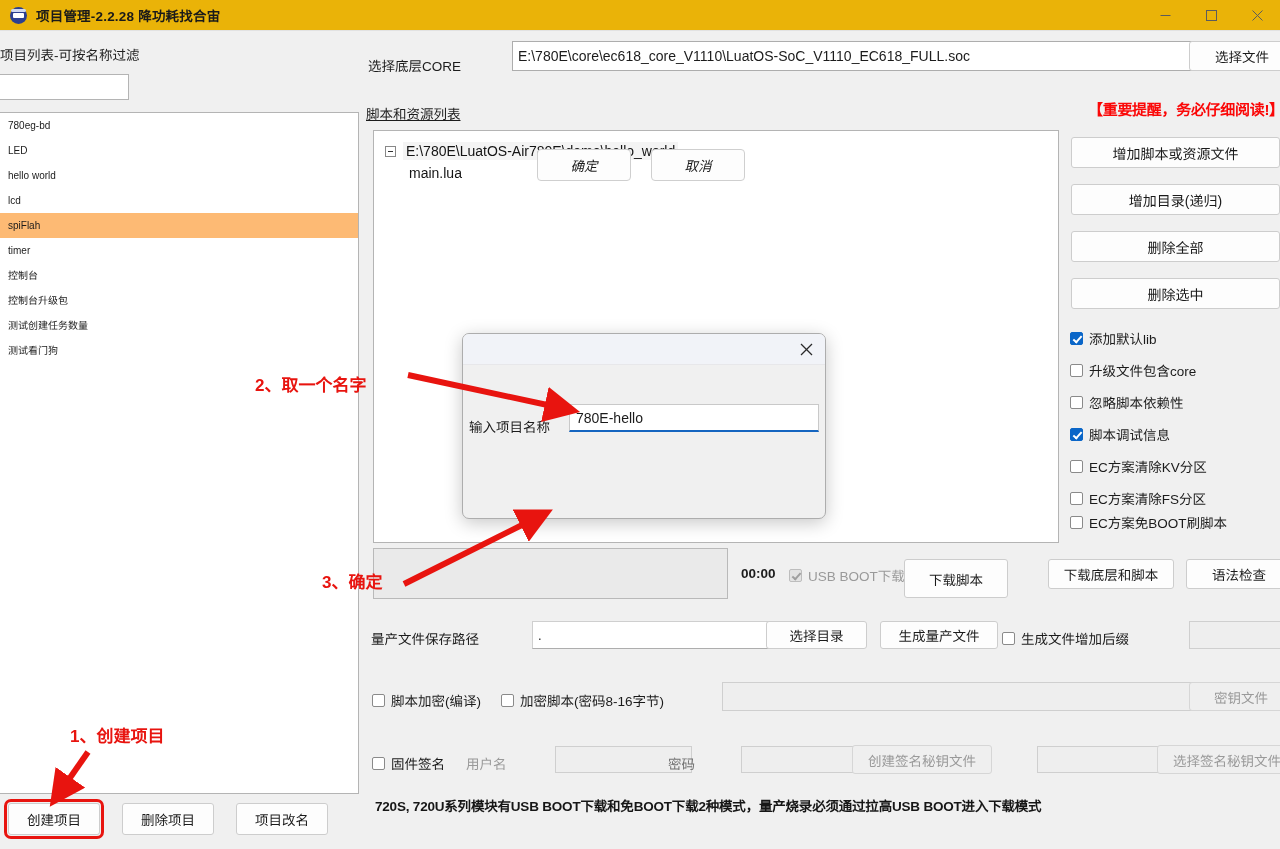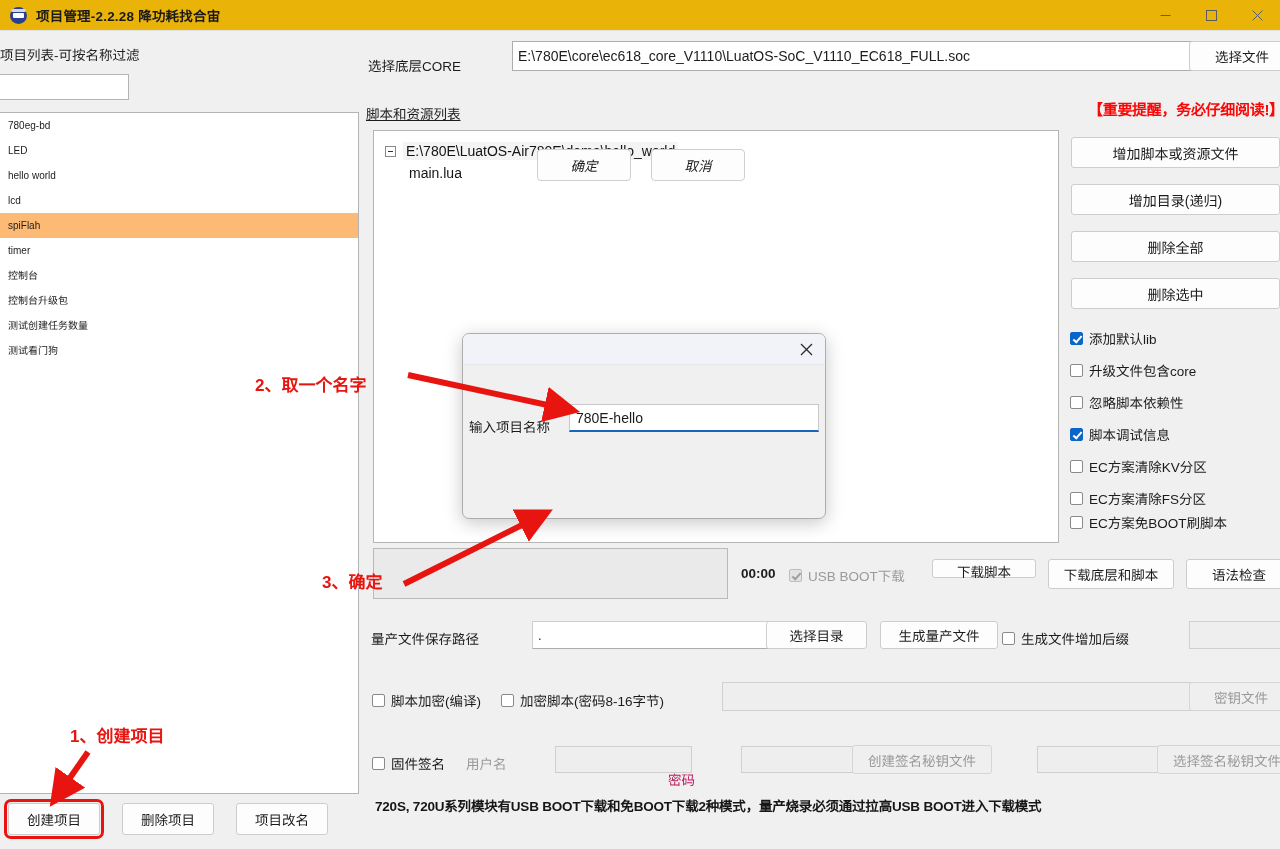--- a/index.html
+++ b/index.html
@@ -181,21 +181,21 @@
   .log-panel {
     position: absolute; left: 373px; top: 548px;
     width: 355px; height: 51px;
     background: #eaeaea; border: 1px solid #b9b9b9;
   }
   .timer-text {
     position: absolute; left: 741px; top: 566px;
     font-size: 13.5px; color: #1b1b1b; font-weight: bold;
   }
   .usb-chk { left: 789px; top: 565px; }
-  .btn-dl-script { position: absolute; left: 932px; top: 559px; width: 104px; height: 19px; }
+  .btn-dl-script { position: absolute; left: 904px; top: 559px; width: 104px; height: 39px; }
   .btn-dl-core   { position: absolute; left: 1048px; top: 559px; width: 126px; height: 30px; }
   .btn-syntax    { position: absolute; left: 1186px; top: 559px; width: 106px; height: 30px; }
 
   
   .mp-label { left: 371px; top: 628px; }
   .mp-field { left: 498px; top: 621px; width: 259px; height: 28px; border-top-color:#cfcfcf; border-left-color:#cfcfcf; border-right-color:#cfcfcf; }
   .btn-choose-dir { position: absolute; left: 766px; top: 621px; width: 101px; height: 28px; }
   .btn-gen-mp     { position: absolute; left: 880px; top: 621px; width: 118px; height: 28px; }
   .mp-suffix-chk  { left: 1002px; top: 628px; }
   .mp-suffix-field{ left: 1155px; top: 621px; width: 140px; height: 28px; }
@@ -203,21 +203,21 @@
   
   .enc-chk1 { left: 372px; top: 690px; }
   .enc-chk2 { left: 501px; top: 690px; }
   .enc-field { left: 688px; top: 682px; width: 490px; height: 29px; }
   .btn-key-file { position: absolute; left: 1189px; top: 682px; width: 104px; height: 29px; color:#9a9a9a; background:#efefef; border-color:#d6d6d6;}
 
   
   .sig-chk { left: 372px; top: 753px; }
   .sig-user-lbl { left: 466px; top: 753px; color: #9a9a9a; }
   .sig-user-field { left: 521px; top: 746px; width: 137px; height: 27px; }
-  .sig-pwd-lbl { left: 668px; top: 753px; color: #be185d; margin-top: 16px; }
+  .sig-pwd-lbl { left: 668px; top: 753px; color: #737373; }
   .sig-pwd-field { left: 707px; top: 746px; width: 133px; height: 27px; }
   .btn-create-key { position: absolute; left: 852px; top: 745px; width: 140px; height: 29px; color:#9a9a9a; background:#efefef; border-color:#d6d6d6;}
   .sig-key-field { left: 1003px; top: 746px; width: 143px; height: 27px; }
   .btn-sel-key { position: absolute; left: 1157px; top: 745px; width: 140px; height: 29px; color:#9a9a9a; background:#efefef; border-color:#d6d6d6;}
 
   .bottom-note {
     position: absolute; left: 375px; top: 795px;
     font-size: 13.5px; font-weight: bold; color: #161616;
     white-space: nowrap; letter-spacing: -0.2px;
   }

